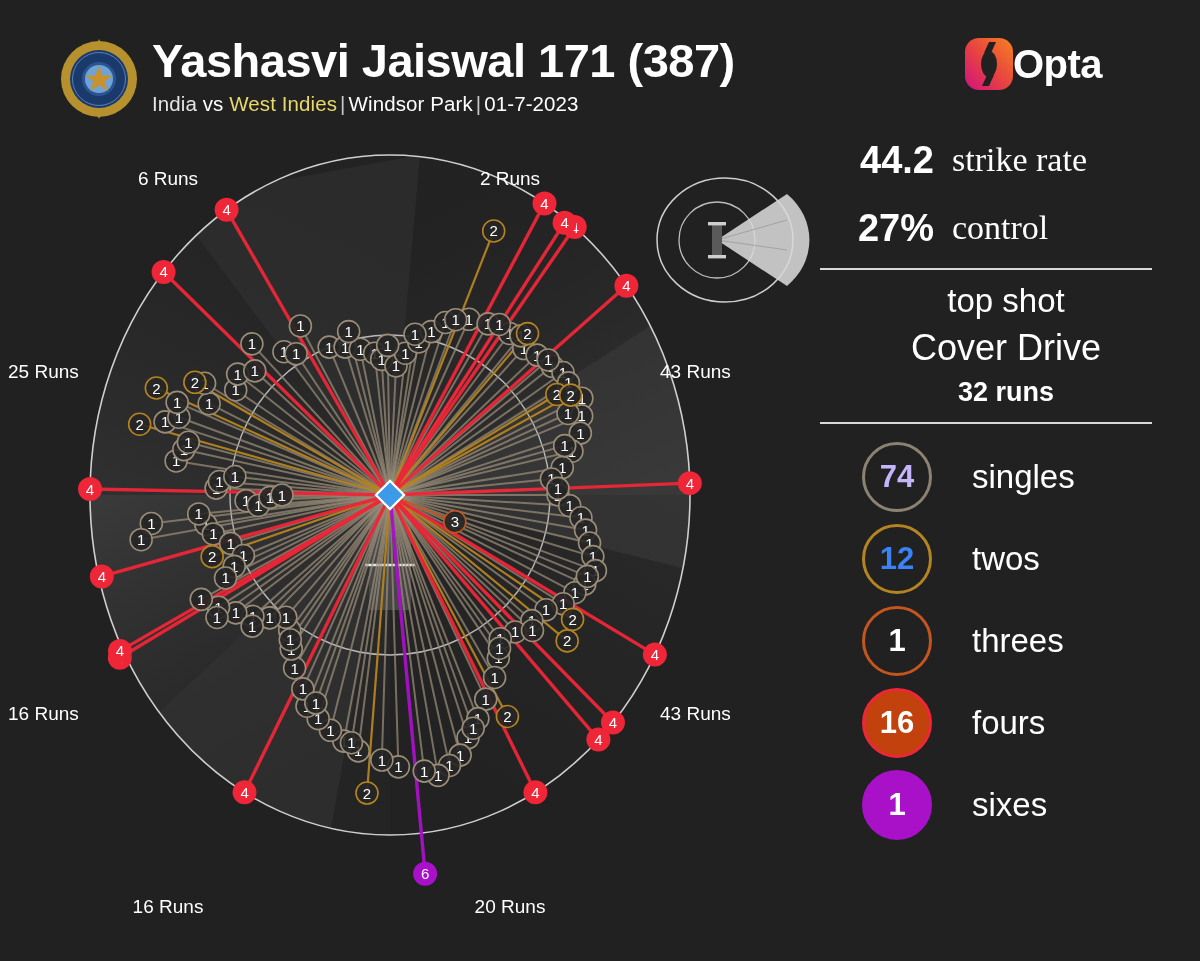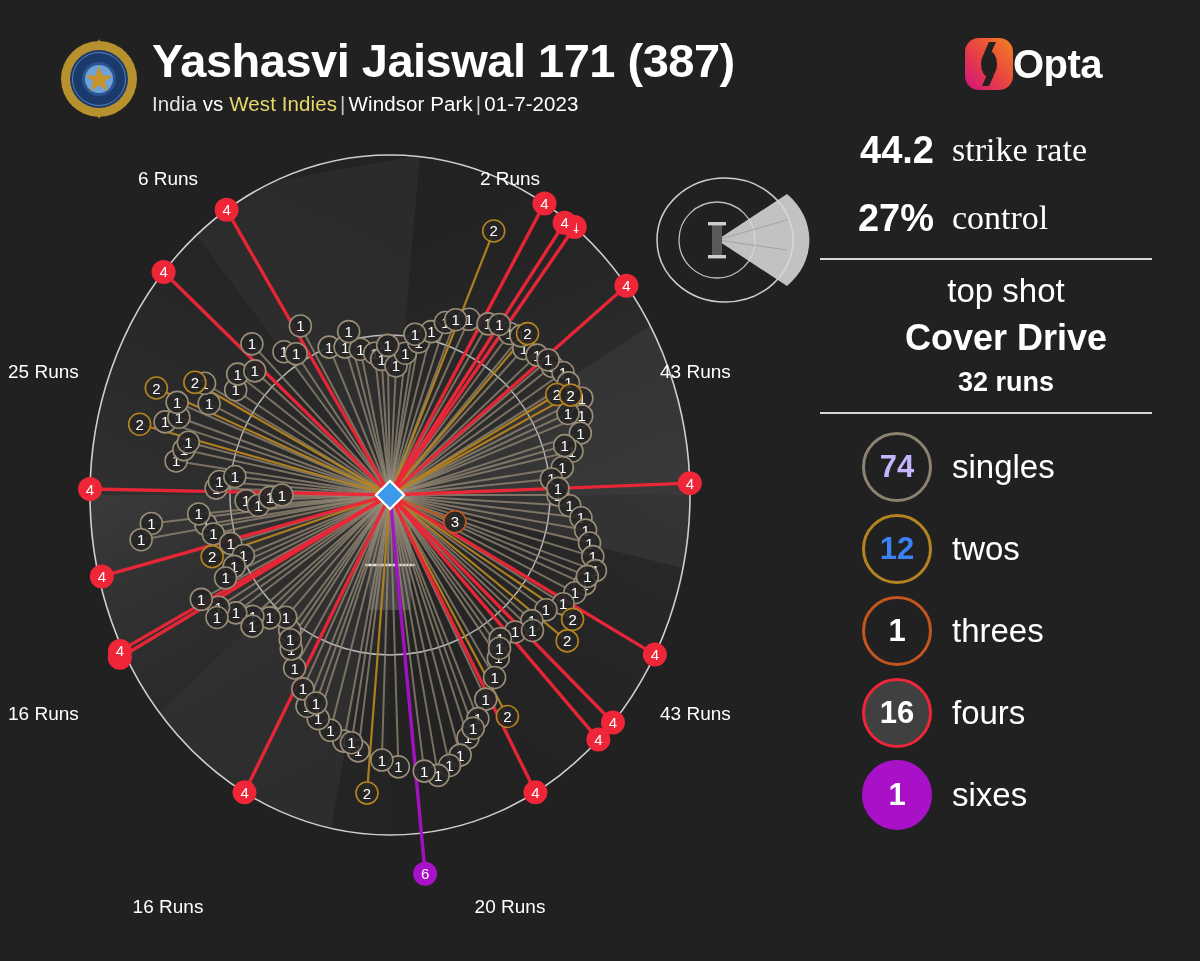--- a/index.html
+++ b/index.html
@@ -78,21 +78,21 @@
   }
   .sector-label {
     font-size: 19px;
     fill: #ffffff;
     font-family: "Liberation Sans", sans-serif;
   }
 
   
   #stats-panel {
     position: absolute;
-    left: 812px; top: 116px;
+    left: 812px; top: 126px;
     width: 388px; height: 831px;
   }
   .stat-row {
     display: flex;
     align-items: center;
     height: 68px;
   }
   .stat-value {
     width: 140px;
     text-align: right;
@@ -112,21 +112,21 @@
     margin: 6px 8px 6px 8px;
     width: 332px;
   }
   #topshot-block {
     text-align: center;
     padding-top: 6px;
   }
   #topshot-caption { font-size: 33px; }
   #topshot-name {
     font-size: 36px;
-    font-weight: bold;
+    font-weight: normal;
     margin-top: 7px;
   }
   #topshot-runs {
     font-size: 27px;
     font-weight: bold;
     margin-top: 8px;
   }
 
   
   #legend { margin-top: 12px; }
@@ -141,21 +141,21 @@
     margin-left: 50px;
     display: flex;
     align-items: center;
     justify-content: center;
     font-size: 31px;
     font-weight: bold;
     box-sizing: border-box;
   }
   .legend-text {
     font-size: 33px;
-    margin-left: 20px;
+    margin-left: 40px;
   }
 </style>
 </head>
 <body>
 
 <div id="header">
 
   <div id="bcci-logo">
     <svg width="82" height="82" viewBox="0 0 82 82">
       <g>
@@ -1033,21 +1033,21 @@
       </div>
       <div class="legend-row">
         <div class="legend-badge" style="background: transparent; border: 3px solid rgb(181, 132, 32); color: #3b82f6;">12</div>
         <div class="legend-text">twos</div>
       </div>
       <div class="legend-row">
         <div class="legend-badge" style="background: transparent; border: 3px solid rgb(196, 85, 31); color: rgb(255, 255, 255);">1</div>
         <div class="legend-text">threes</div>
       </div>
       <div class="legend-row">
-        <div class="legend-badge" style="background: #404040; border: 3px solid rgb(238, 38, 56); color: rgb(255, 255, 255);">16</div>
+        <div class="legend-badge" style="background: #c2410c; border: 3px solid rgb(238, 38, 56); color: rgb(255, 255, 255);">16</div>
         <div class="legend-text">fours</div>
       </div>
       <div class="legend-row">
         <div class="legend-badge" style="background: rgb(169, 17, 201); border: 3px solid rgb(169, 17, 201); color: rgb(255, 255, 255);">1</div>
         <div class="legend-text">sixes</div>
       </div>
     </div>
 </div>
 
 </body></html>

